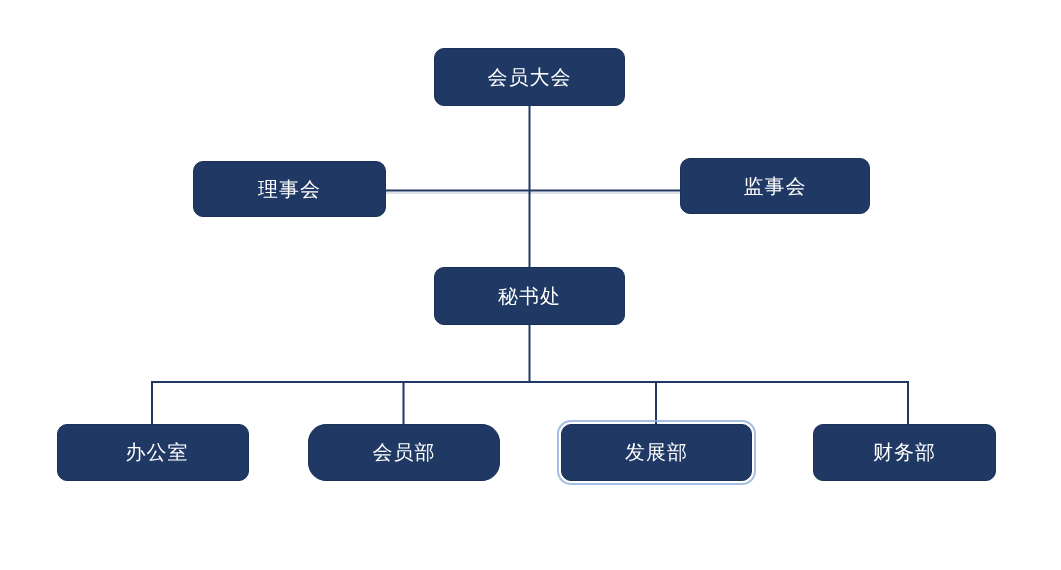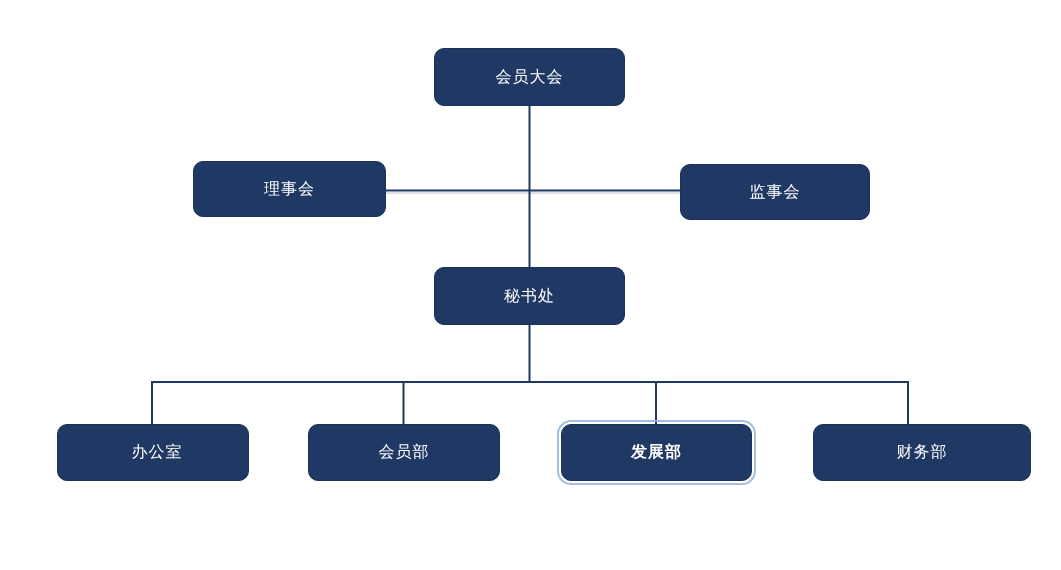--- a/index.html
+++ b/index.html
@@ -29,37 +29,37 @@
     border: 1px solid #1B3157;
     border-radius: 10px;
     display: flex;
     align-items: center;
     justify-content: center;
     box-sizing: border-box;
     cursor: default;
   }
   .node .label {
     color: #ffffff;
-    font-size: 16px;
+    font-size: 20px;
     letter-spacing: 1px;
     white-space: nowrap;
   }
   .node.selected {
     outline: 2px solid rgba(148, 179, 225, 0.85);
     outline-offset: 2px;
   }
   
   .n0 { left: 434px; top: 48px;  width: 191px; height: 58px; }
   .n1 { left: 181px; top: 161px; width: 193px; height: 56px; margin-left: 12px; }
-  .n2 { left: 680px; top: 164px; width: 190px; height: 56px; text-align: right; }
+  .n2 { left: 680px; top: 158px; width: 190px; height: 56px; text-align: right; }
   .n3 { left: 434px; top: 267px; width: 191px; height: 58px; align-items: center; }
   .n4 { left: 57px;  top: 424px; width: 192px; height: 57px; padding-left: 8px; }
-  .n5 { left: 308px; top: 424px; width: 192px; height: 57px; }
-  .n6 { left: 561px; top: 424px; width: 191px; height: 57px; font-weight: bold; }
-  .n7 { left: 813px; top: 424px; width: 218px; height: 57px; }
+  .n5 { left: 308px; top: 424px; width: 192px; height: 57px; border-radius: 18px; }
+  .n6 { left: 561px; top: 424px; width: 191px; height: 57px; }
+  .n7 { left: 813px; top: 424px; width: 183px; height: 57px; }
 </style>
 </head>
 <body>
 
 <div class="canvas">
 
   <svg class="connector-layer" width="1061" height="570" viewBox="0 0 1061 570" xmlns="http://www.w3.org/2000/svg">
     <g stroke="#1F3864" stroke-width="2" fill="none">
 
       <line x1="529.5" y1="106" x2="529.5" y2="267"></line>

